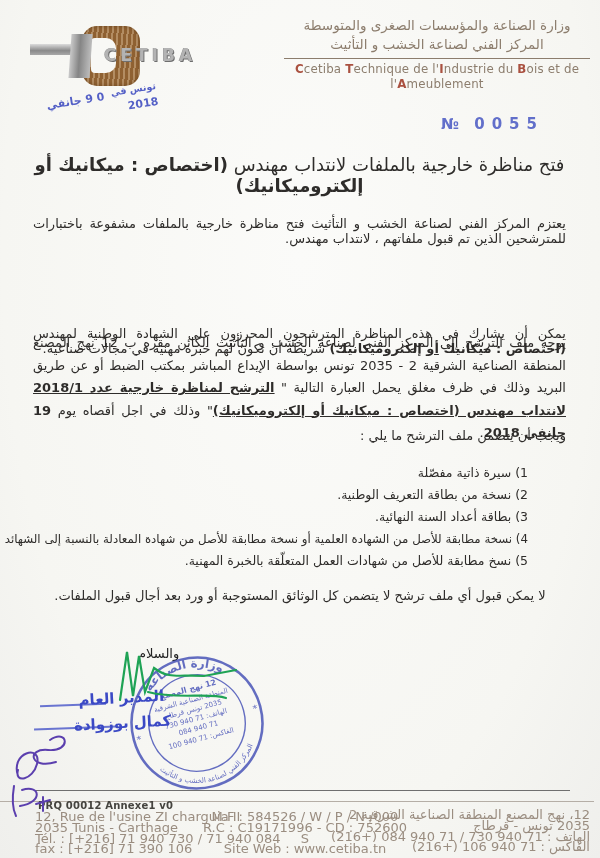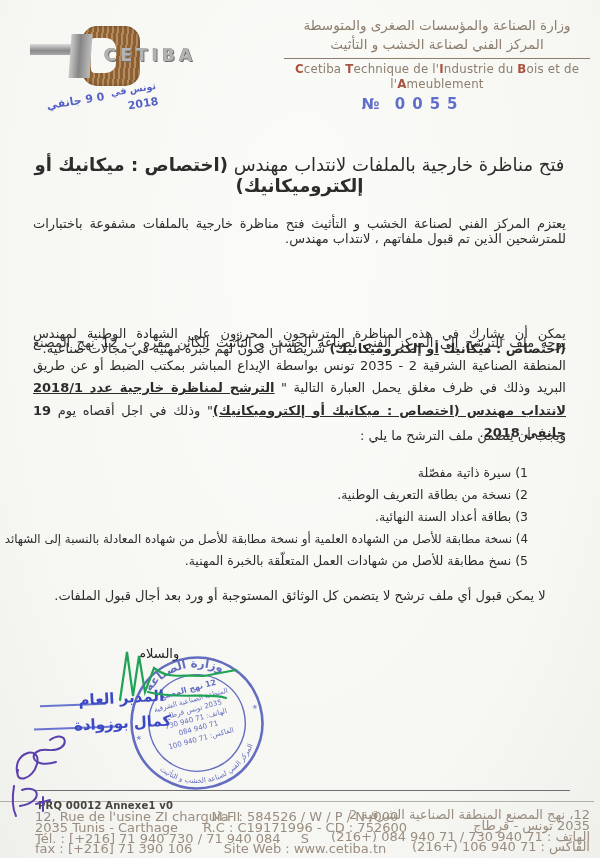--- a/index.html
+++ b/index.html
@@ -34,21 +34,21 @@
   .bar-v{position:absolute;left:58px;top:16px;width:21px;height:44px;transform:skewX(-4deg);
     background:linear-gradient(90deg,#c9c9c9,#858585 45%,#bdbdbd);}
   .logo-text{position:absolute;left:92px;top:27px;font-size:17px;font-weight:700;letter-spacing:4px;
     color:#b3b3b3;text-shadow:1px 1px 0 #6e6e6e, -0.5px -0.5px 0 #949494;}
 
   .head-right{position:absolute;left:282px;top:16px;width:310px;text-align:center;color:var(--header-brown);}
   .ar1,.ar2{font-size:13.5px;line-height:19px;direction:rtl;}
   .rule{border-top:1.5px solid var(--header-brown);margin:4px 2px 3px;}
   .fr{font-size:11.8px;line-height:15px;letter-spacing:.2px;}
   .fr .fr-accent{color:var(--accent-red);font-weight:700;}
-  .num{margin-top:3px;padding-right:48px;color:var(--num-blue);
+  .num{margin-top:23px;text-align:right;padding-right:48px;color:var(--num-blue);
     font-weight:600;font-size:15px;opacity:.95;}
   .num-val{letter-spacing:7px;margin-left:10px;}
 
   .date-stamp{position:absolute;left:28px;top:92px;width:130px;transform:rotate(-9deg);
     color:var(--date-blue);direction:rtl;font-size:11px;font-weight:600;opacity:.9;}
   .ds-city{font-size:9.5px;position:relative;top:-3px;margin-left:3px;}
 
   
   .title{position:absolute;left:33px;right:34px;top:154px;text-align:center;direction:rtl;font-size:18px;}
   .para{position:absolute;left:33px;right:34px;margin:0;direction:rtl;text-align:justify;

